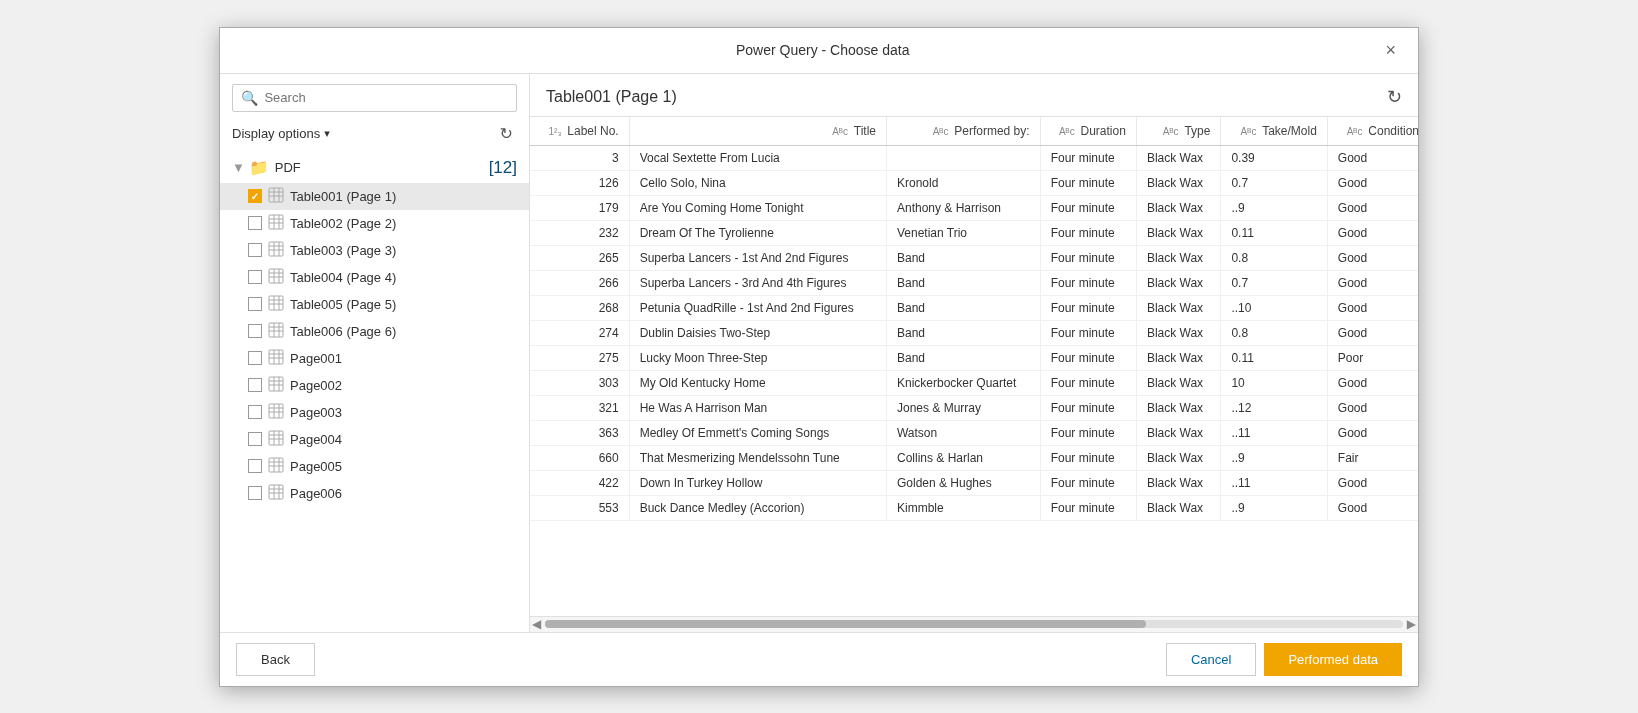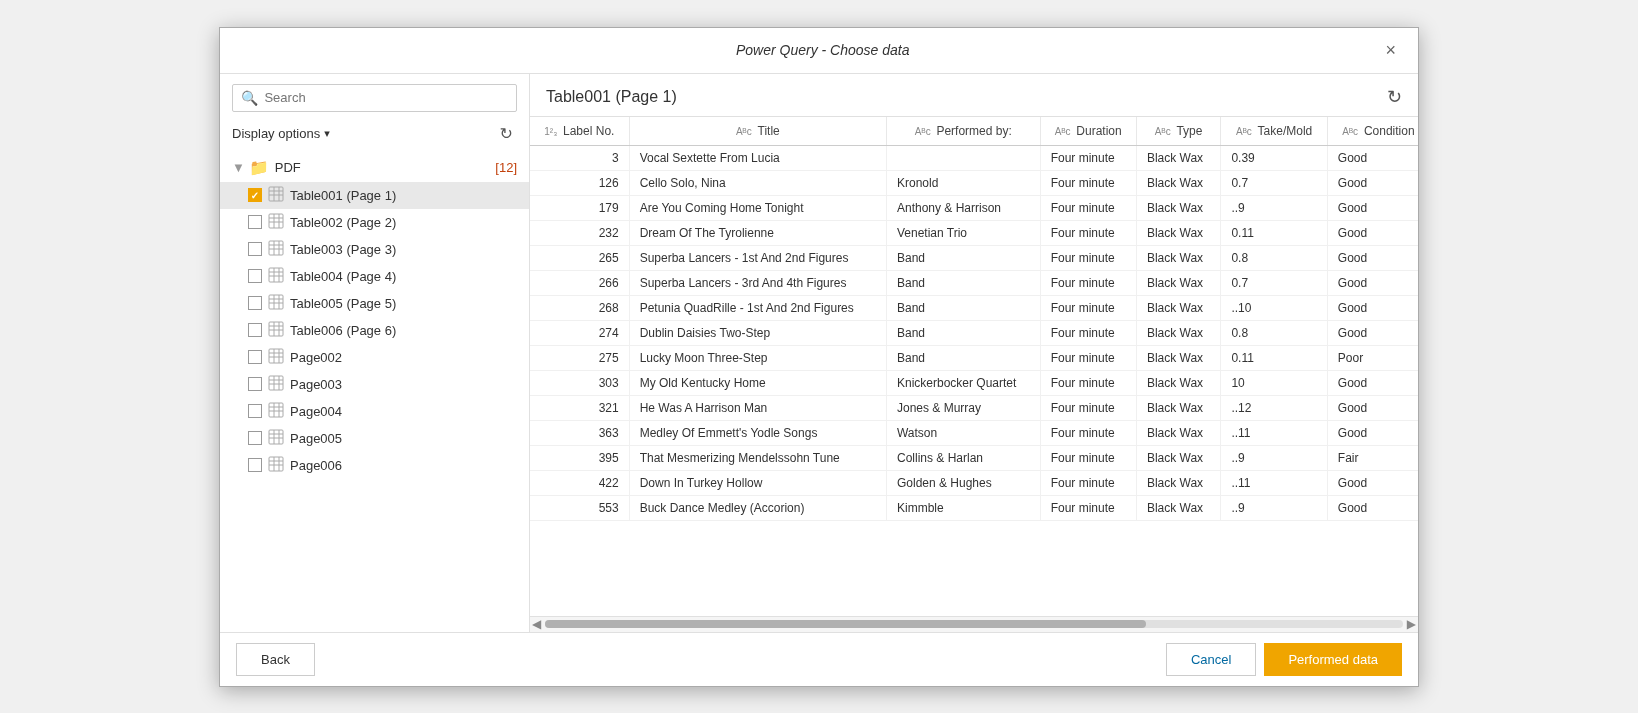--- a/index.html
+++ b/index.html
@@ -28,21 +28,20 @@
       padding: 10px 16px;
       border-bottom: 1px solid #e0e0e0;
       background: #ffffff;
     }
     .title-bar-title {
       flex: 1;
       text-align: center;
       font-size: 14px;
       font-weight: 400;
       color: #333;
-      font-style: italic;
     }
     .close-btn {
       background: none;
       border: none;
       font-size: 18px;
       cursor: pointer;
       color: #666;
       padding: 2px 6px;
     }
     .main-area {
@@ -119,22 +118,22 @@
       color: #f0a500;
       font-size: 16px;
       margin-right: 6px;
     }
     .tree-folder-label {
       flex: 1;
       font-size: 13px;
       color: #333;
     }
     .tree-folder-count {
-      color: #c2410c;
-      font-size: 13px;
+      color: #0c4a6e;
+      font-size: 17px;
       padding-left: 48px;
     }
     .tree-item {
       display: flex;
       align-items: center;
       padding: 4px 12px 4px 28px;
       cursor: pointer;
       gap: 6px;
     }
     .tree-item.selected { background: #e8e8e8; }
@@ -197,21 +196,21 @@
       border-collapse: collapse;
       width: 100%;
       min-width: 900px;
     }
     .data-table thead tr {
       background: #fff;
       border-bottom: 1px solid #ccc;
     }
     .data-table th {
       padding: 7px 10px;
-      text-align: center;
+      text-align: right;
       font-weight: 400;
       font-size: 12px;
       color: #444;
       border-right: 1px solid #e8e8e8;
       white-space: nowrap;
       background: #fff;
       position: sticky;
       top: 0;
       z-index: 1;
       border-bottom: 1px solid #ccc;
@@ -392,20 +391,31 @@
             <div class="tree-item">
               <div class="checkbox"></div>
               <span><svg viewBox="0 0 16 16" width="16" height="16" fill="none" xmlns="http://www.w3.org/2000/svg">
     <rect x="1" y="1" width="14" height="14" rx="1" stroke="#aaa" stroke-width="1" fill="none"></rect>
     <line x1="1" y1="5" x2="15" y2="5" stroke="#aaa" stroke-width="1"></line>
     <line x1="1" y1="9" x2="15" y2="9" stroke="#aaa" stroke-width="1"></line>
     <line x1="6" y1="1" x2="6" y2="15" stroke="#aaa" stroke-width="1"></line>
     <line x1="11" y1="1" x2="11" y2="15" stroke="#aaa" stroke-width="1"></line>
   </svg></span>
               <span class="item-label">Table006 (Page 6)</span>
+            </div>
+            <div class="tree-item">
+              <div class="checkbox"></div>
+              <span><svg viewBox="0 0 16 16" width="16" height="16" fill="none" xmlns="http://www.w3.org/2000/svg">
+    <rect x="1" y="1" width="14" height="14" rx="1" stroke="#aaa" stroke-width="1" fill="none"></rect>
+    <line x1="1" y1="5" x2="15" y2="5" stroke="#aaa" stroke-width="1"></line>
+    <line x1="1" y1="9" x2="15" y2="9" stroke="#aaa" stroke-width="1"></line>
+    <line x1="6" y1="1" x2="6" y2="15" stroke="#aaa" stroke-width="1"></line>
+    <line x1="11" y1="1" x2="11" y2="15" stroke="#aaa" stroke-width="1"></line>
+  </svg></span>
+              <span class="item-label">Page001</span>
             </div>
             <div class="tree-item">
               <div class="checkbox"></div>
               <span><svg viewBox="0 0 16 16" width="16" height="16" fill="none" xmlns="http://www.w3.org/2000/svg">
     <rect x="1" y="1" width="14" height="14" rx="1" stroke="#aaa" stroke-width="1" fill="none"></rect>
     <line x1="1" y1="5" x2="15" y2="5" stroke="#aaa" stroke-width="1"></line>
     <line x1="1" y1="9" x2="15" y2="9" stroke="#aaa" stroke-width="1"></line>
     <line x1="6" y1="1" x2="6" y2="15" stroke="#aaa" stroke-width="1"></line>
     <line x1="11" y1="1" x2="11" y2="15" stroke="#aaa" stroke-width="1"></line>
   </svg></span>
@@ -572,29 +582,29 @@
                 <td class="num">321</td>
                 <td>He Was A Harrison Man</td>
                 <td>Jones &amp; Murray</td>
                 <td>Four minute</td>
                 <td>Black Wax</td>
                 <td>..12</td>
                 <td>Good</td>
               </tr>
               <tr>
                 <td class="num">363</td>
-                <td>Medley Of Emmett's Yodle Songs</td>
+                <td>Medley Of Emmett's Coming Songs</td>
                 <td>Watson</td>
                 <td>Four minute</td>
                 <td>Black Wax</td>
                 <td>..11</td>
                 <td>Good</td>
               </tr>
               <tr>
-                <td class="num">395</td>
+                <td class="num">660</td>
                 <td>That Mesmerizing Mendelssohn Tune</td>
                 <td>Collins &amp; Harlan</td>
                 <td>Four minute</td>
                 <td>Black Wax</td>
                 <td>..9</td>
                 <td>Fair</td>
               </tr>
               <tr>
                 <td class="num">422</td>
                 <td>Down In Turkey Hollow</td>

